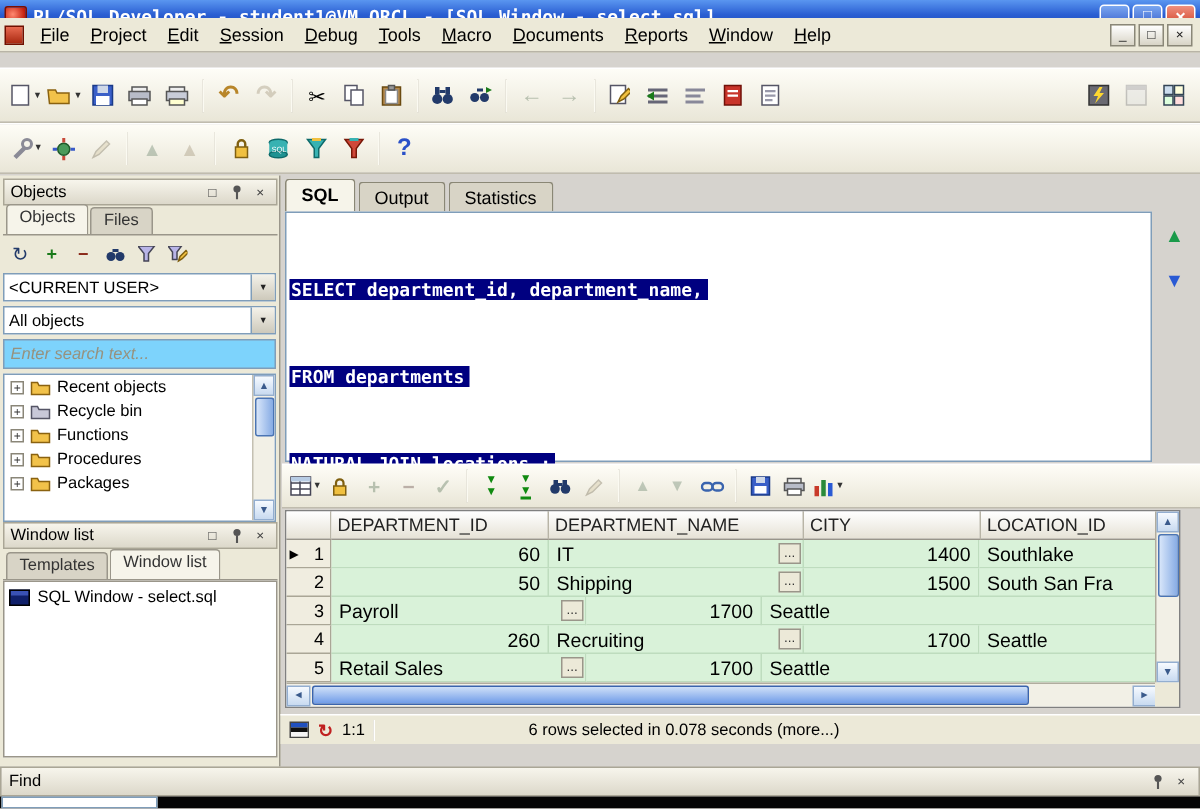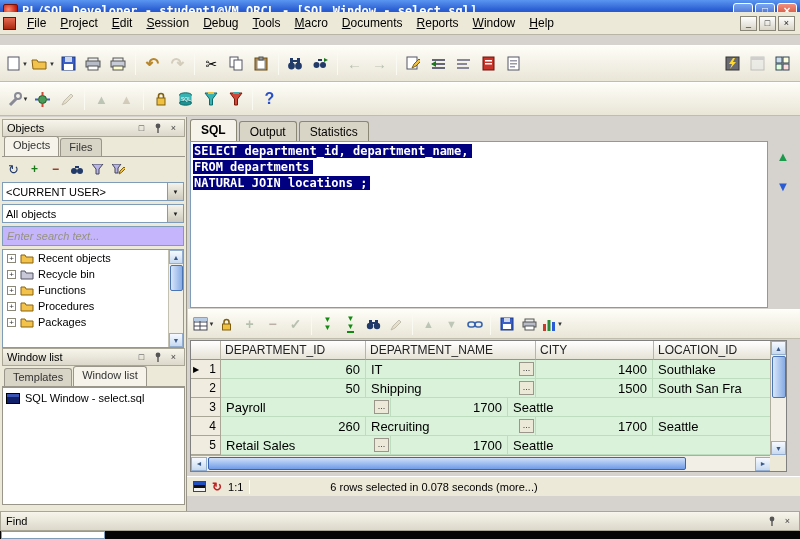--- a/index.html
+++ b/index.html
@@ -74,21 +74,21 @@
     gap:2px; padding:0 2px; background:#ece9d8; }
   .combo { background:#fff; border:1px solid #7f9db9; display:flex; align-items:center;
     font-size:11px; padding-left:3px; }
   .combo .cbtxt { flex:1; white-space:nowrap; overflow:hidden; }
   .combo .cbbtn { width:16px; height:100%; background:linear-gradient(#f4f2ea,#cdc9bb);
     border-left:1px solid #7f9db9; display:flex; align-items:center; justify-content:center;
     font-size:6px; color:#222; }
   #combo-user { left:2px; top:182px; width:182px; height:19px; }
   #combo-filter { left:2px; top:204px; width:182px; height:19px; }
   #search-box { left:2px; top:226px; width:182px; height:20px; border:1px solid #7f9db9;
-    font-size:11px; padding:0 4px; font-family:"Liberation Sans",sans-serif; background:#c4b5fd; }
+    font-size:11px; padding:0 4px; font-family:"Liberation Sans",sans-serif; background:#7dd3fc; }
   #search-box::placeholder { color:#96927f; font-style:italic; }
 
   #tree { left:2px; top:249px; width:182px; height:99px; background:#fff;
     border:1px solid #7f9db9; overflow:hidden; }
   .titem { display:flex; align-items:center; height:16px; gap:4px; padding-left:4px; font-size:11px; }
   .expander { width:9px; height:9px; border:1px solid #8a8678; background:#fff;
     font-size:8px; line-height:7px; text-align:center; color:#333; flex:0 0 auto; }
   .tree-scroll { position:absolute; right:0; top:0; width:15px; height:97px;
     background:#f2f0e6; border-left:1px solid #c4c0b2; display:flex; flex-direction:column; }
   .scb { width:100%; height:14px; background:linear-gradient(#f6faff,#c8daf0);
@@ -105,21 +105,21 @@
   .wl-ico { width:14px; height:11px; background:#10206a; border:1px solid #000;
     box-shadow:inset 0 3px 0 #3a52b4; flex:0 0 auto; }
 
   
   #maintabs { left:190px; top:119px; height:22px; display:flex; align-items:flex-end; }
   .mtab { height:20px; padding:3px 10px; font-size:12px; border:1px solid #8a8775;
     border-bottom:none; border-radius:3px 3px 0 0; background:#d8d4c6; margin-right:2px; }
   .mtab.sel { background:#f6f4ea; font-weight:bold; height:22px; }
   #editor { left:190px; top:141px; width:578px; height:167px; background:#fff;
     border:1px solid #7f9db9; padding:2px 0 0 2px; }
-  .sql-line { height:16px; white-space:pre; }
+  .sql-line { height:16px; white-space:pre;margin-top:42px; }
   .sql-sel { background:#000080; color:#fff; font:bold 12px "DejaVu Sans Mono",monospace;
     padding:0 3px 0 1px; }
   #edside { left:771px; top:146px; width:24px; display:flex; flex-direction:column; gap:10px;
     align-items:center; }
   .edarrow { width:20px; height:20px; display:flex; align-items:center; justify-content:center;
     font-size:13px; line-height:1; }
 
   #restb { left:188px; top:309px; width:612px; height:30px;
     background:linear-gradient(#fefdf7,#e9e6d7); border-top:1px solid #fff;
     border-bottom:1px solid #c0bcae; display:flex; align-items:center; padding:0 4px; }
@@ -159,21 +159,21 @@
 
   
   #statusbar { left:187px; top:476px; width:613px; height:20px; background:#ece9d8;
     display:flex; align-items:center; gap:6px; padding:0 6px; font-size:11px;
     border-top:1px solid #fff; }
   .flag { width:13px; height:11px; border:1px solid #444; display:flex; flex-direction:column; }
   .flag .f1 { flex:1; background:#2050c0; } .flag .f2 { flex:1; background:#101010; }
   .flag .f3 { flex:1; background:#f4f4f4; }
   .red-refresh { color:#c02020; font-weight:bold; font-size:12px; line-height:1; }
   .sb-sep { width:1px; height:14px; background:#b4b0a2; border-right:1px solid #fff; }
-  #sb-msg { margin-left:74px; }
+  #sb-msg { margin-left:96px; }
 
   
   #findbar { left:0; top:511px; width:800px; height:20px;
     background:linear-gradient(#f7f5ec,#dcd8ca); border:1px solid #aaa696;
     display:flex; align-items:center; padding:0 5px; font-size:11px; }
   #bottomstrip { left:0; top:531px; width:800px; height:8px; background:#050505; }
   #find-input { position:absolute; left:1px; top:0; width:104px; height:8px;
     background:#fff; border:1px solid #7f9db9; }
 
   svg { display:block; }

